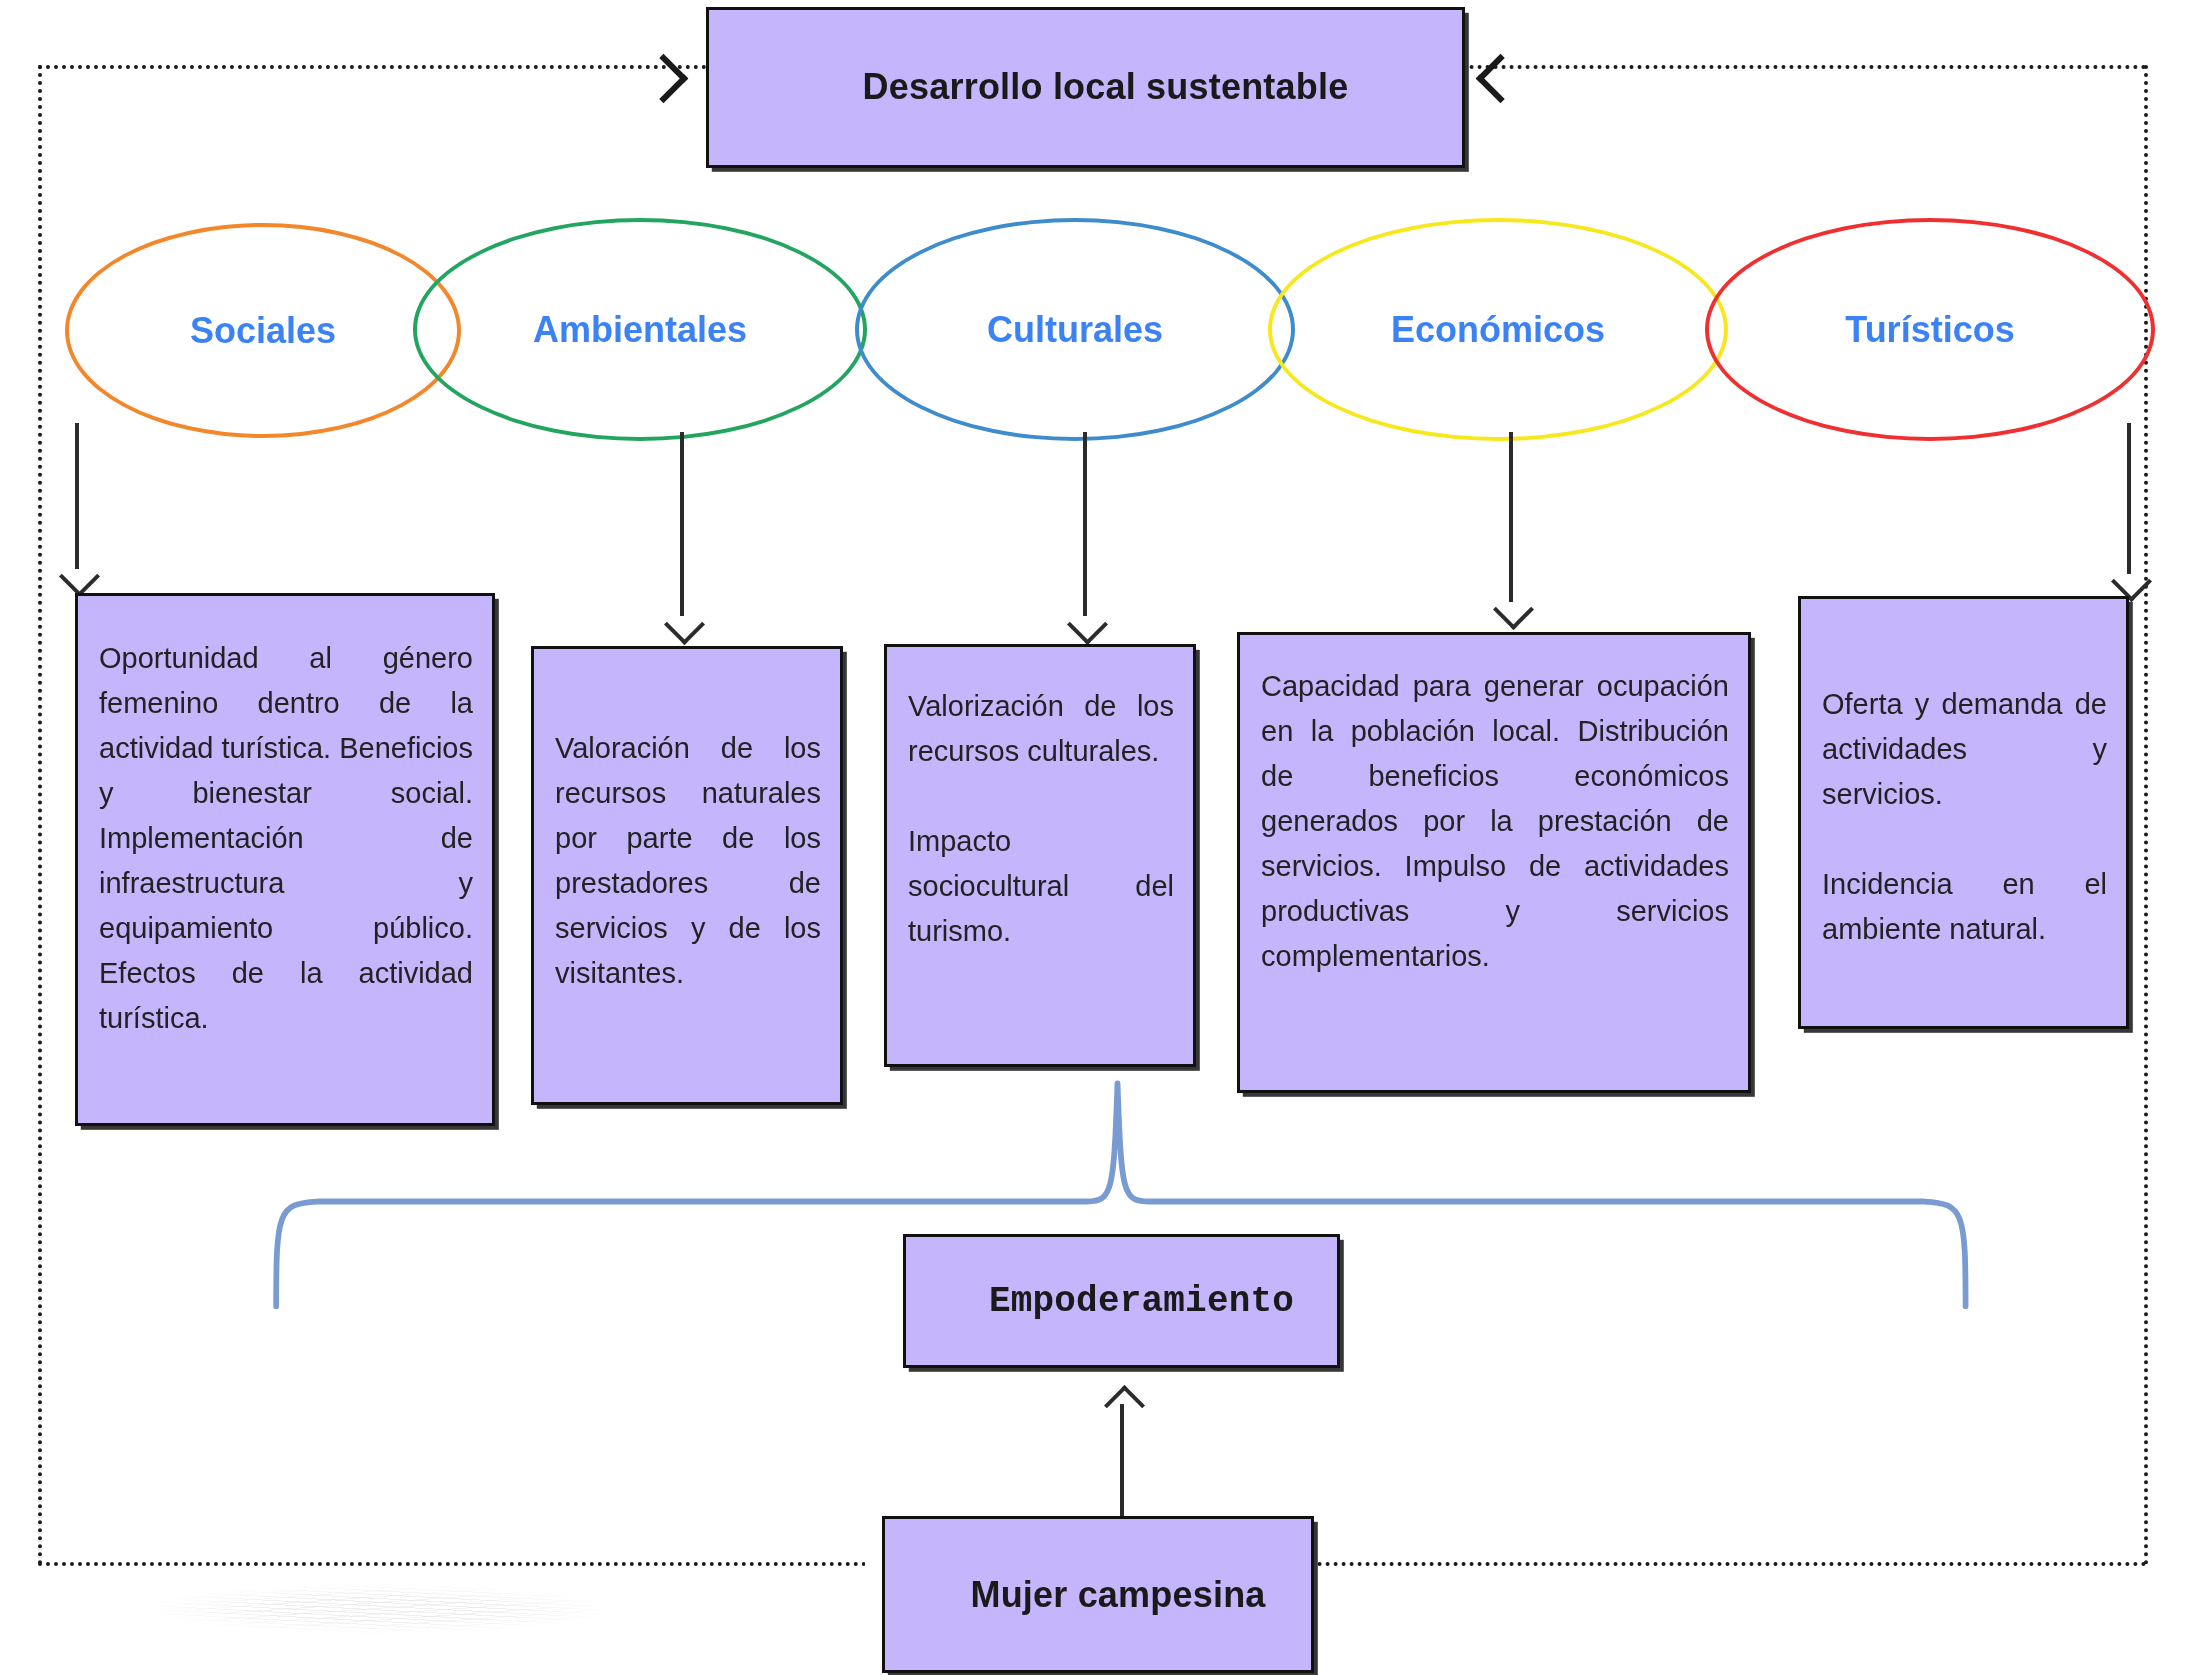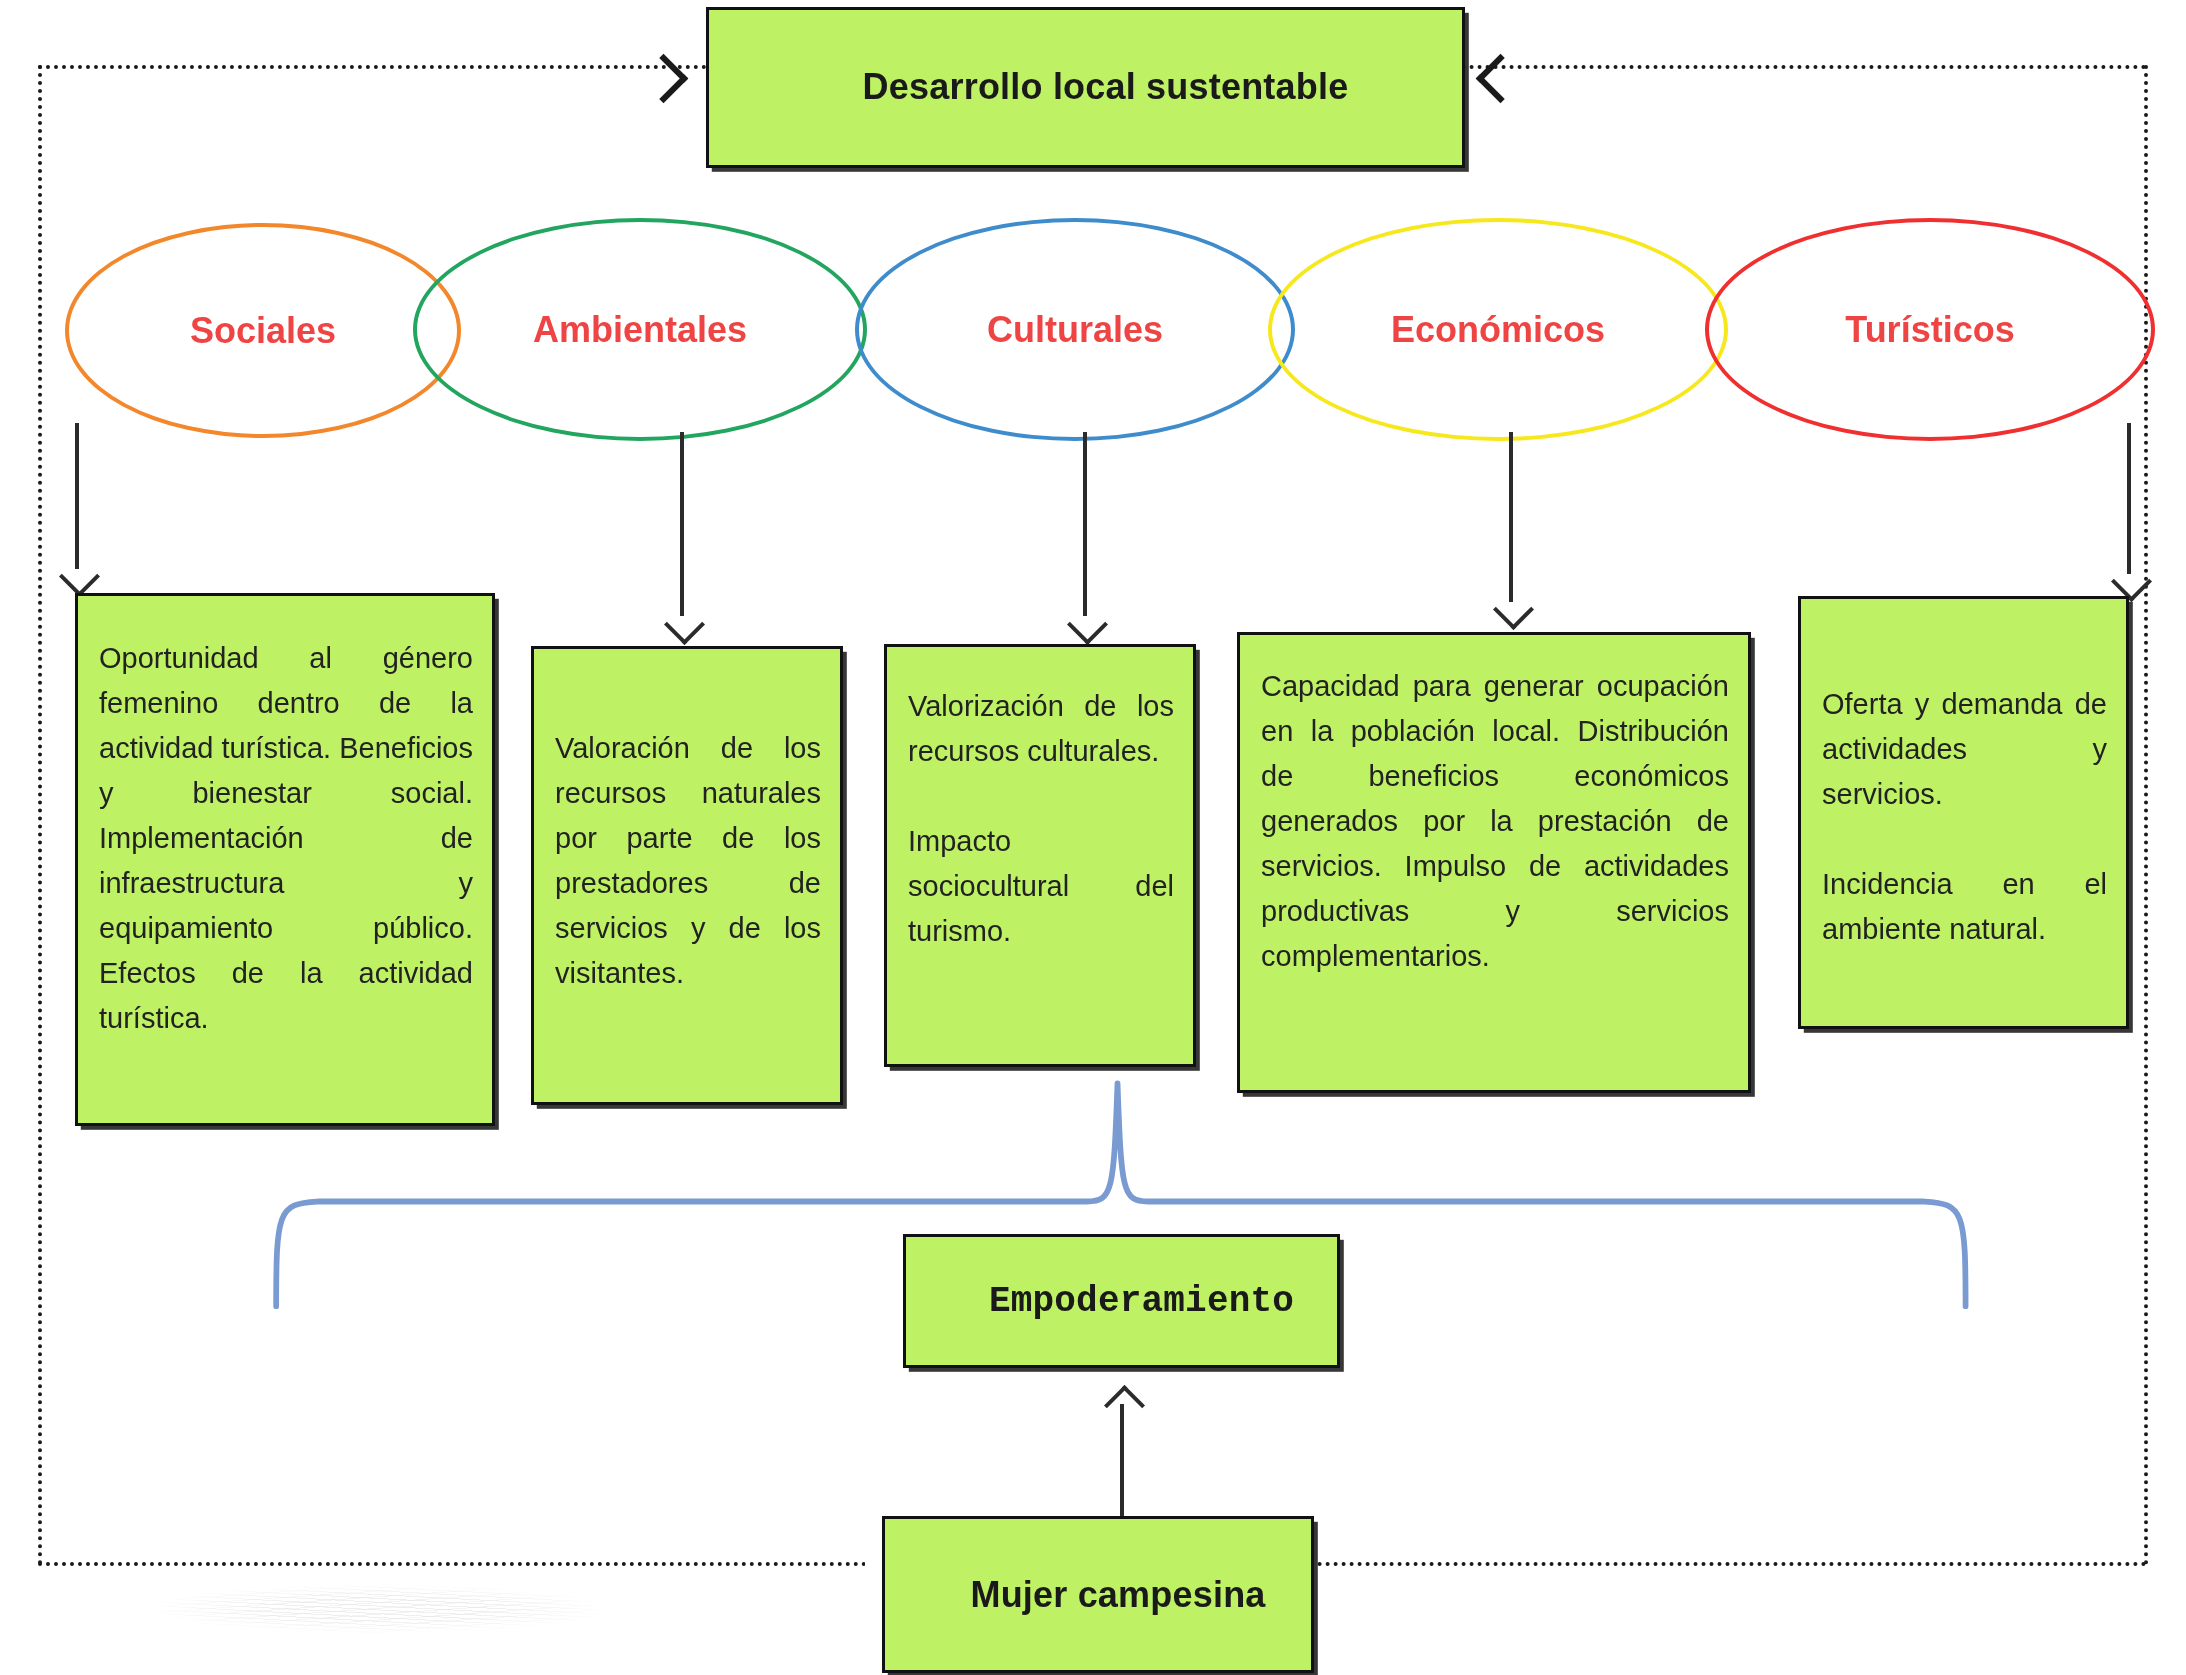--- a/index.html
+++ b/index.html
@@ -8,40 +8,40 @@
   .canvas{position:absolute;inset:0;}
 
   
   .frame{
     position:absolute;left:38px;top:65px;width:2110px;height:1501px;
     border:4.8px dotted #1a1a1a;box-sizing:border-box;
   }
 
   
   .box{
-    position:absolute;background:#bef264;border:3.8px solid #111;box-sizing:border-box;
+    position:absolute;background:#c4b5fd;border:3.8px solid #111;box-sizing:border-box;
     box-shadow:4.8px 4.8px 0 -1px rgba(20,20,20,.85);
     padding-left:40px;
   }
   .box-title{display:flex;align-items:center;justify-content:center;}
   .box-title span{font-weight:bold;font-size:36px;letter-spacing:0.2px;}
 
   .para{
     position:absolute;left:21px;right:19px;
     text-align:justify;text-align-last:left;
     font-size:29px;line-height:45px;color:#222;
     -webkit-hyphens:none;hyphens:none;
   }
 
   
   .ell{
     position:absolute;border-radius:50%;border-style:solid;border-width:4.8px;
     background:transparent;display:flex;align-items:center;justify-content:center;
   }
-  .ell span{font-weight:bold;font-size:36px;color:#ef4444;}
+  .ell span{font-weight:bold;font-size:36px;color:#3b82f6;}
 
   
   .varrow{position:absolute;width:38px;}
   .varrow .stem{position:absolute;left:50%;top:0;width:3.8px;margin-left:-1.9px;
                 background:#2b2b2b;}
   .varrow .head{position:absolute;left:50%;bottom:0;width:25px;height:25px;
                 margin-left:-12.5px;border-right:4.8px solid #2b2b2b;
                 border-bottom:4.8px solid #2b2b2b;transform:rotate(45deg);}
   .varrow.up .head{bottom:auto;top:0;border-right:none;border-bottom:none;
                    border-left:4.8px solid #2b2b2b;border-top:4.8px solid #2b2b2b;}

